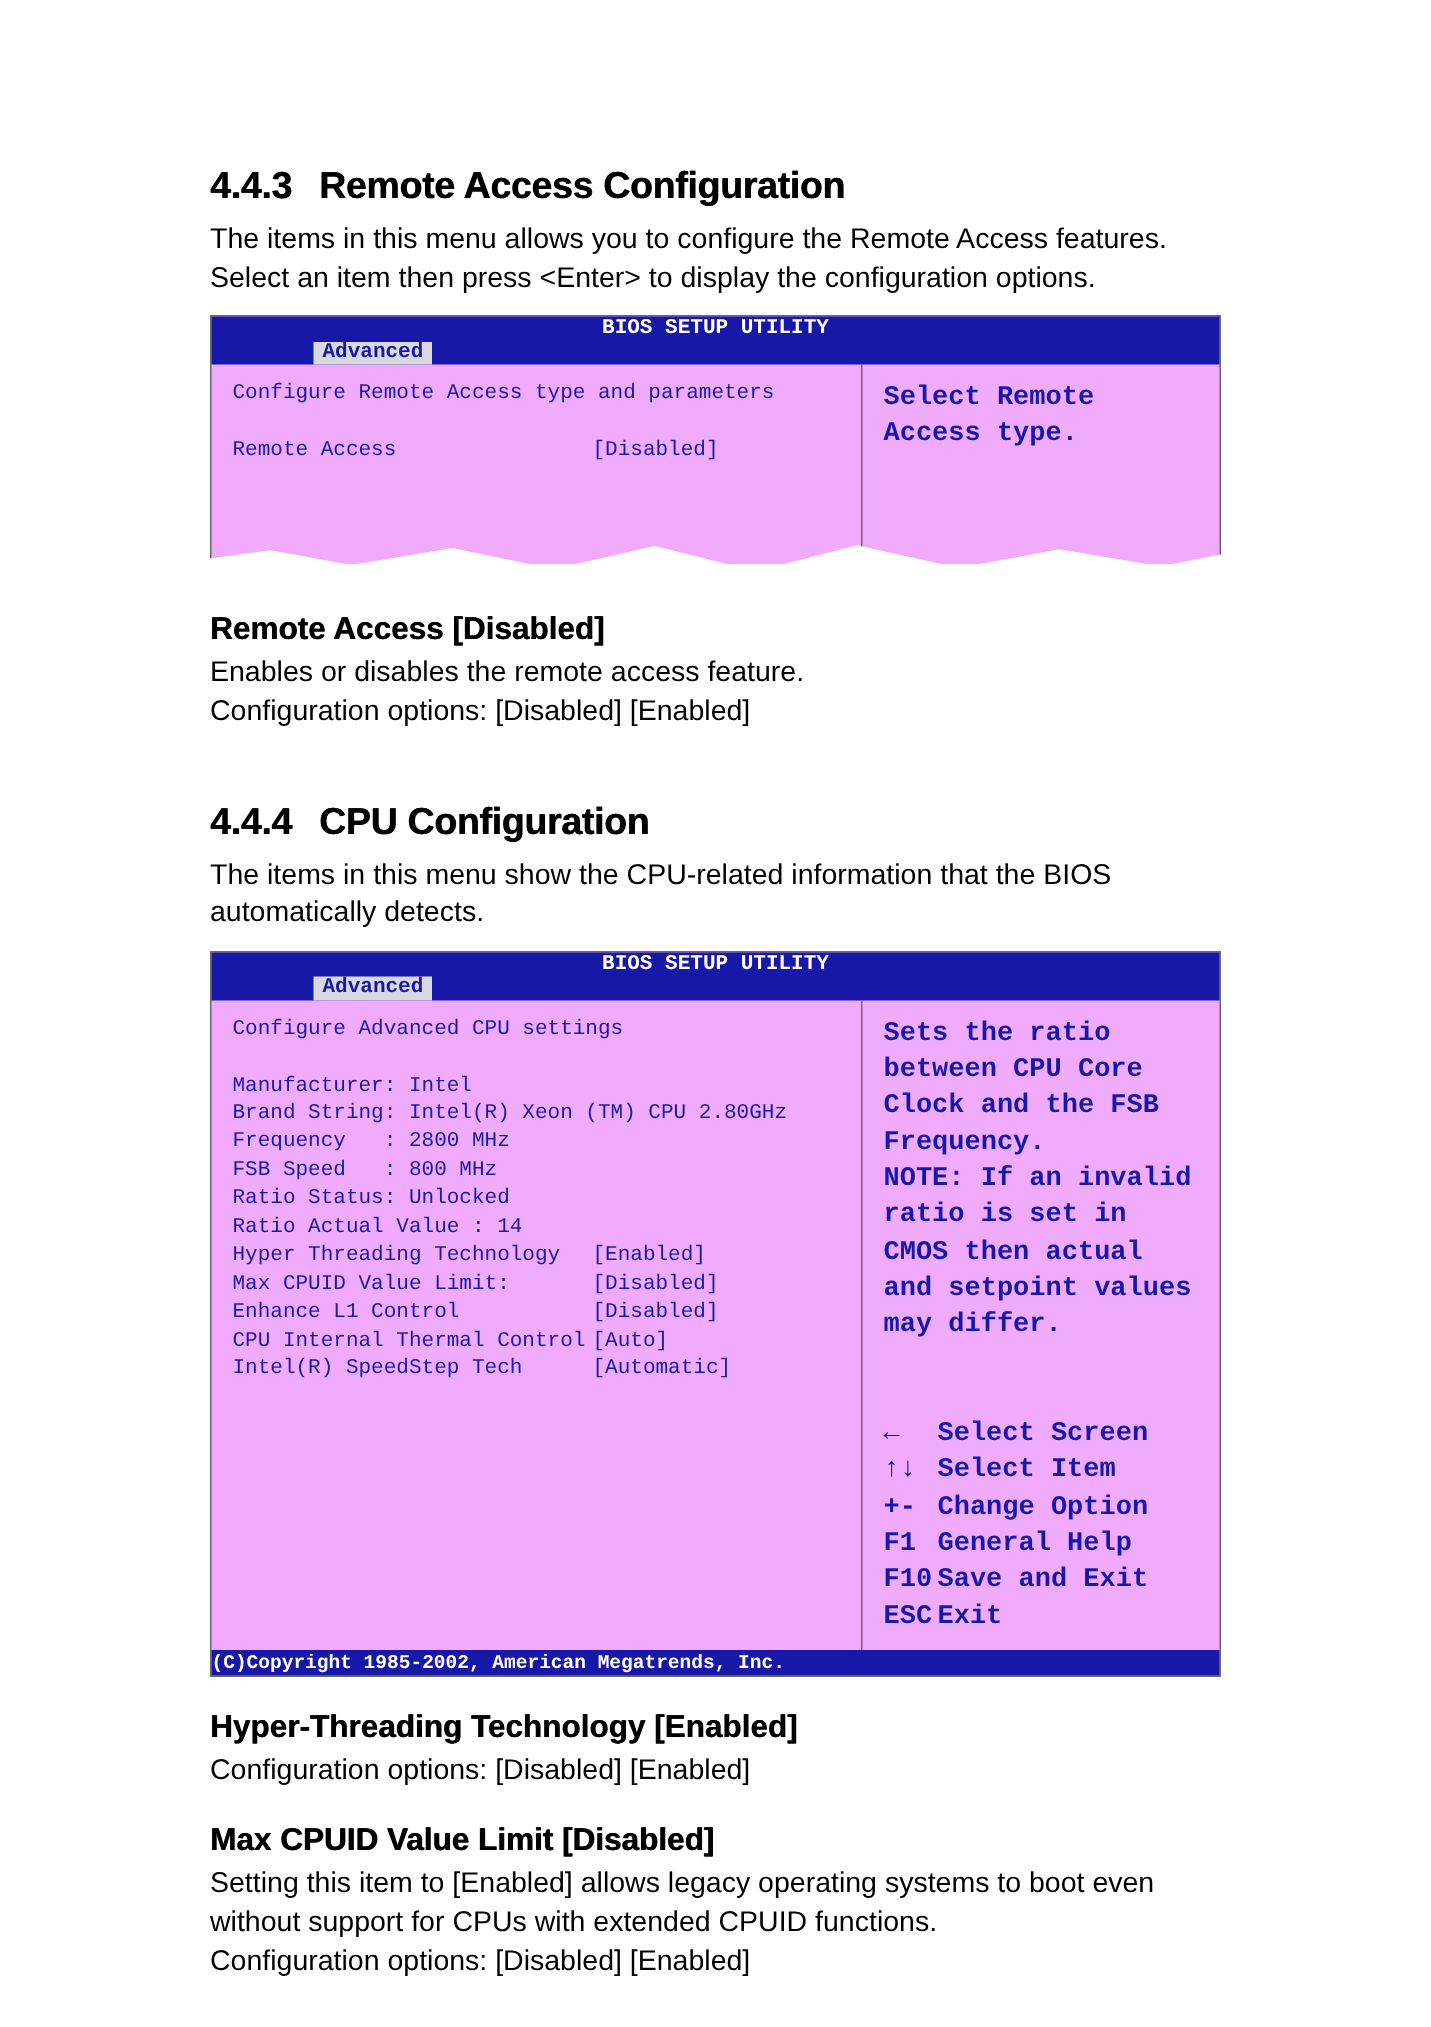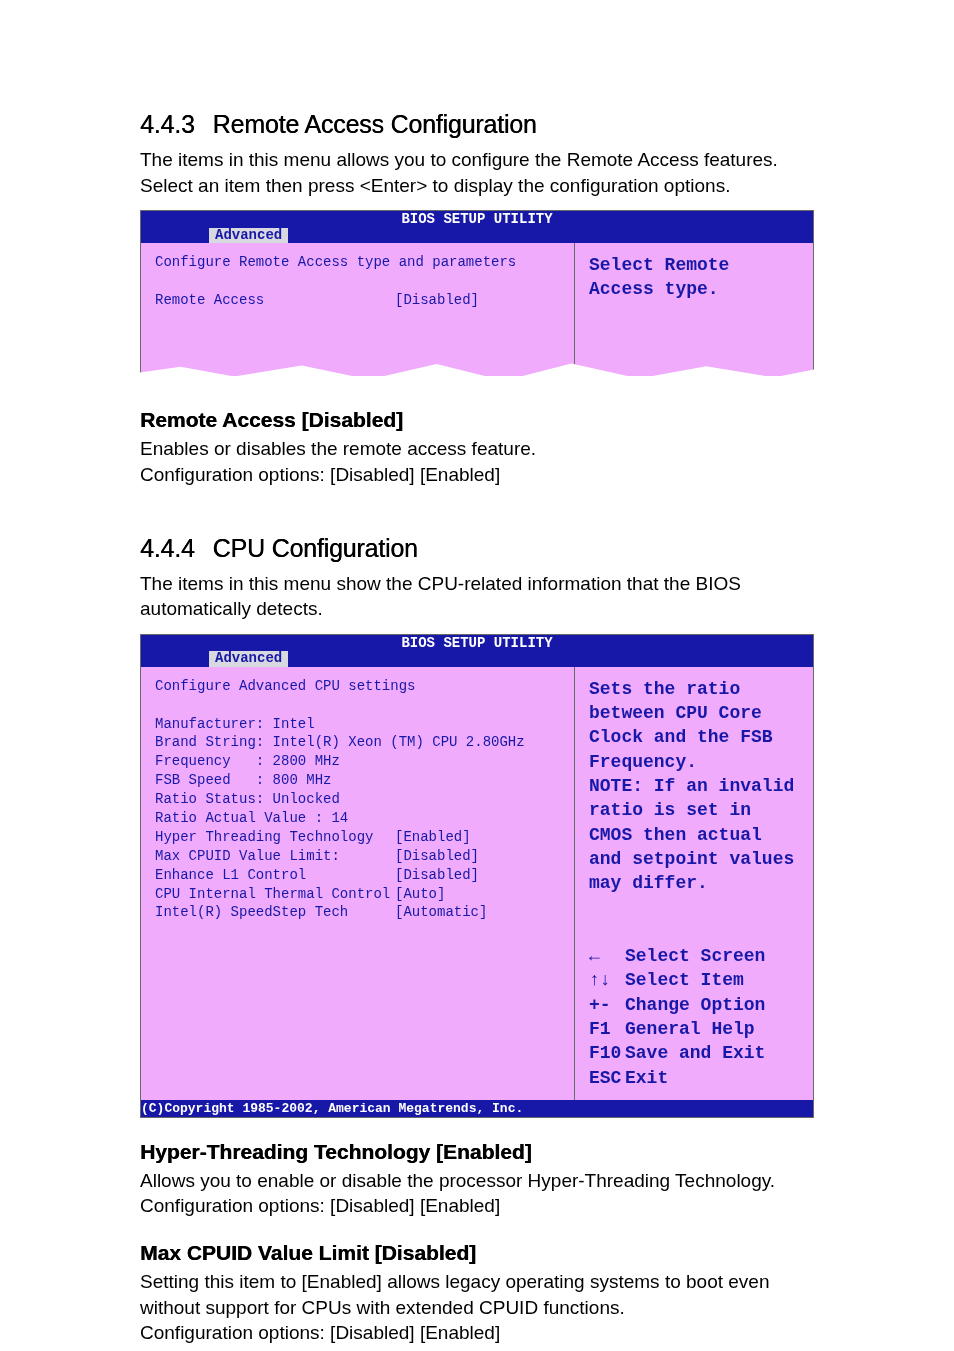--- a/index.html
+++ b/index.html
@@ -7,21 +7,21 @@
     padding: 0;
     background: #fff;
     font-family: Verdana, Arial, sans-serif;
     width: 954px;
   }
   .page {
     padding: 110px 140px 40px 140px;
   }
   h2.section-heading {
     font-size: 25px;
-    font-weight: 400;
+    font-weight: 700;
     margin: 0 0 8px 0;
     letter-spacing: -0.2px;
     text-shadow: 0.4px 0 0 #000;
   }
   h2.section-heading .num { margin-right: 18px; }
   p.body {
     font-size: 19px;
     line-height: 1.35;
     margin: 0 0 12px 0;
   }
@@ -175,21 +175,20 @@
       <div class="bios-right"><span>Sets the ratio between CPU Core Clock and the FSB Frequency.
 NOTE: If an invalid ratio is set in CMOS then actual and setpoint values may differ.</span>
 
 
 <span class="keyhelp"><span class="k">←</span><span>Select Screen</span></span><span class="keyhelp"><span class="k">↑↓</span><span>Select Item</span></span><span class="keyhelp"><span class="k">+-</span><span>Change Option</span></span><span class="keyhelp"><span class="k">F1</span><span>General Help</span></span><span class="keyhelp"><span class="k">F10</span><span>Save and Exit</span></span><span class="keyhelp"><span class="k">ESC</span><span>Exit</span></span></div>
     </div>
     <div class="bios-copyright">(C)Copyright 1985-2002, American Megatrends, Inc.</div>
   </div>
 
   <h3 class="sub-heading">Hyper-Threading Technology [Enabled]</h3>
-  <p class="body" style="margin-bottom:0">Allows you to enable or disable the processor Hyper-Threading Technology.</p>
   <p class="body">Configuration options: [Disabled] [Enabled]</p>
 
   <h3 class="sub-heading">Max CPUID Value Limit [Disabled]</h3>
   <p class="body" style="margin-bottom:0">Setting this item to [Enabled] allows legacy operating systems to boot even without support for CPUs with extended CPUID functions.</p>
   <p class="body">Configuration options: [Disabled] [Enabled]</p>
 
   <div class="footer">
     <span>ASUS NCL-DS Series</span>
     <span>4-21</span>
   </div>

